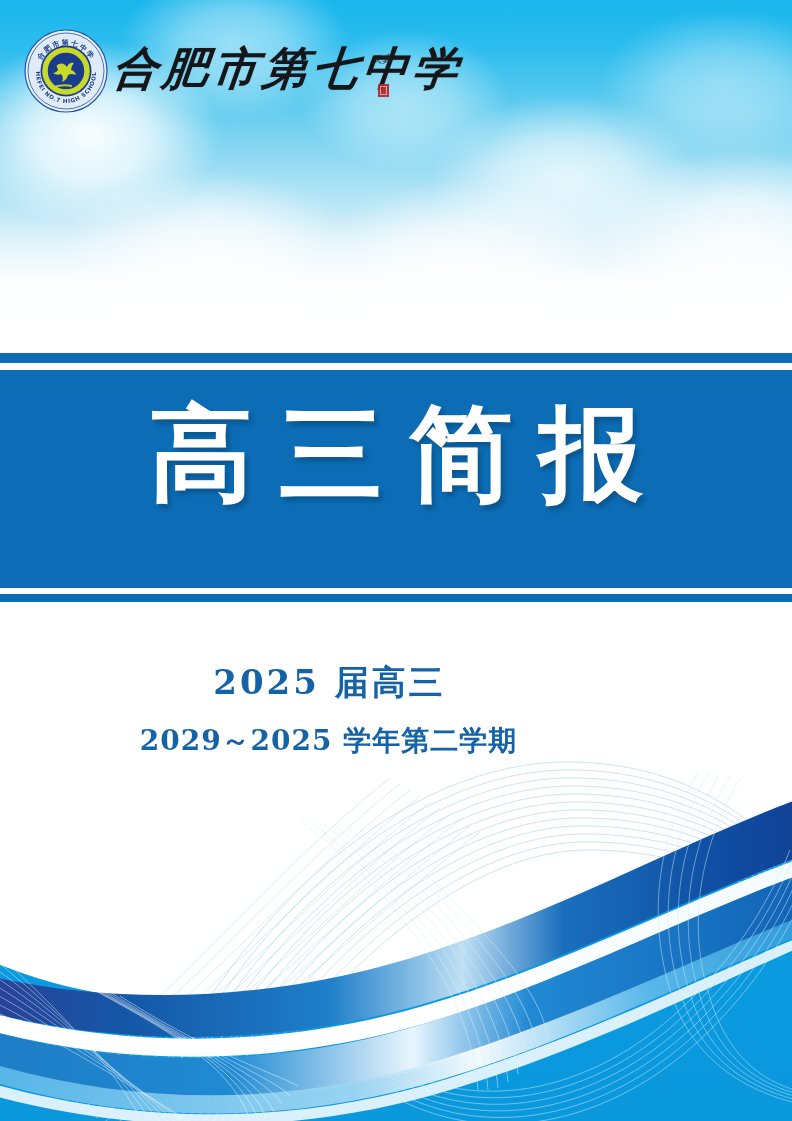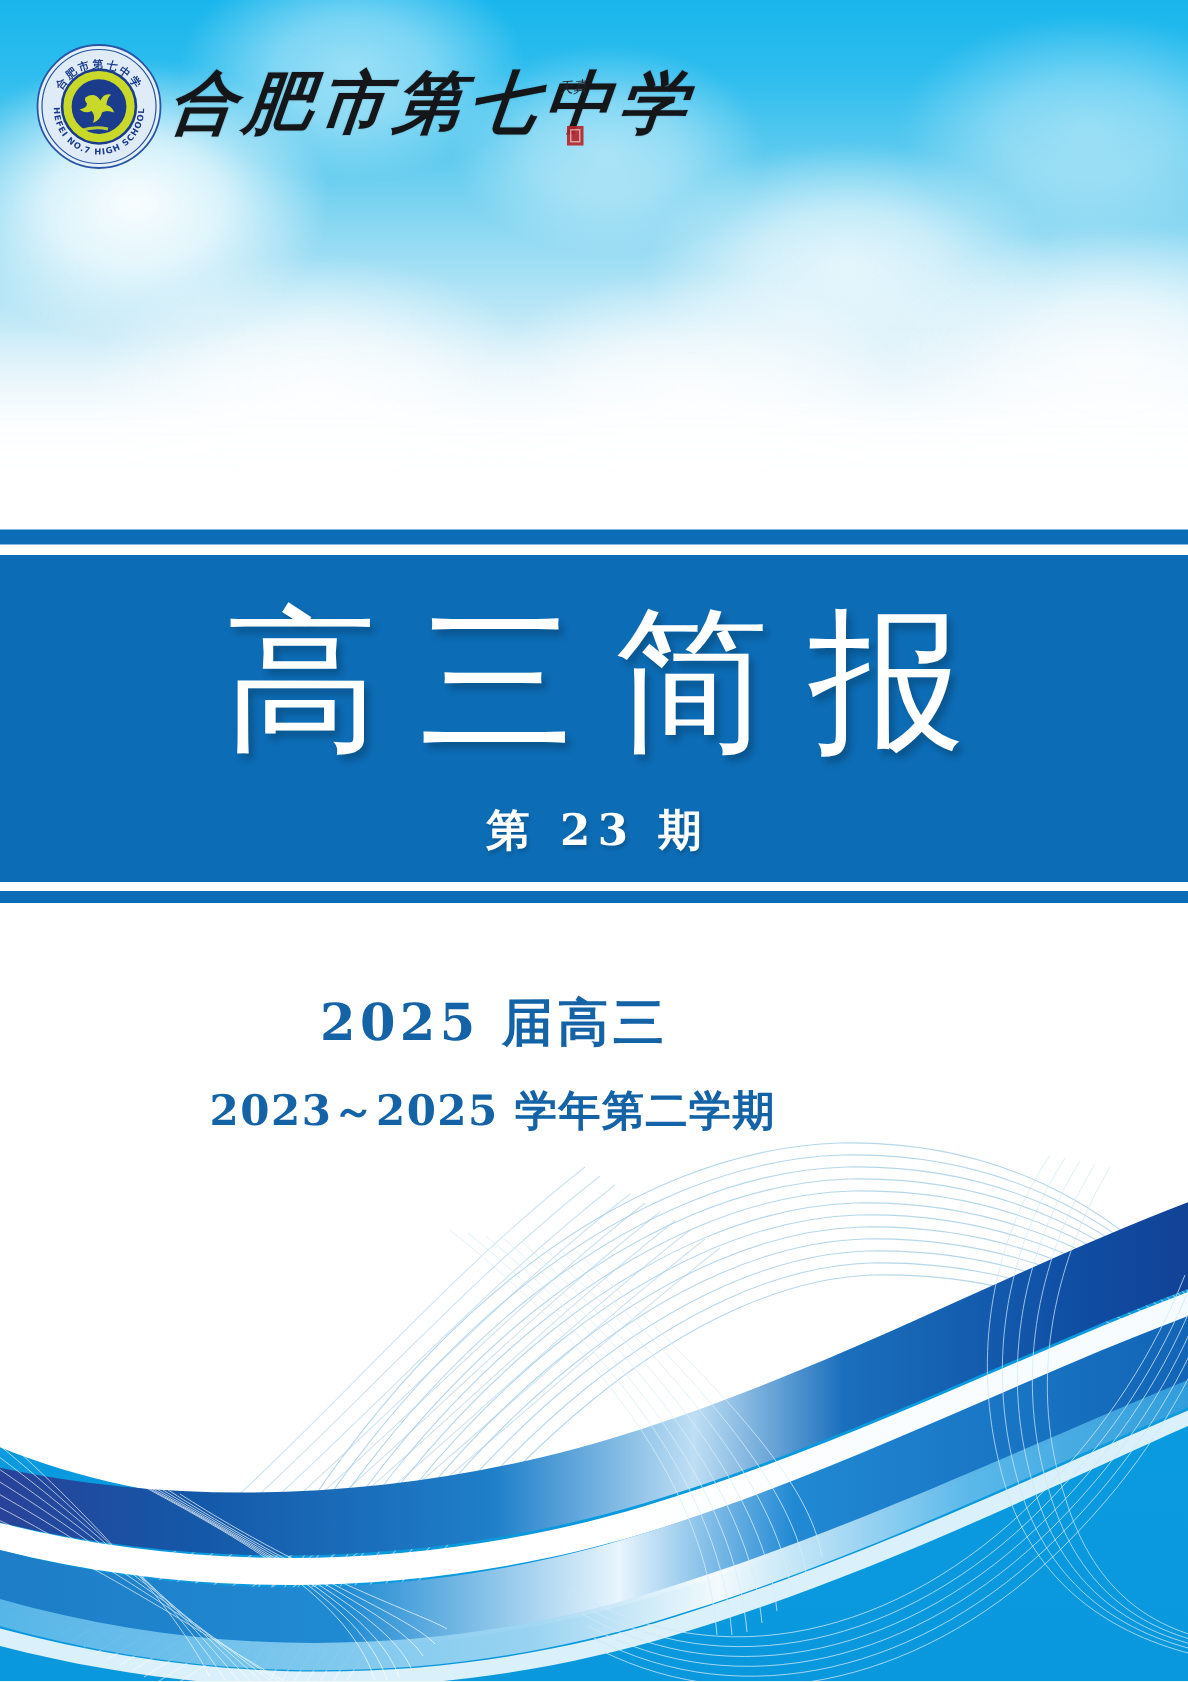--- a/index.html
+++ b/index.html
@@ -128,21 +128,21 @@
     width: 792px; height: 8px;
     background: #0c6cb5;
   }
   .banner-title {
     position: absolute;
     left: 0; top: 26px;
     width: 792px;
     text-align: center;
     font-family: "DejaVu Serif", "Liberation Serif", serif;
     font-size: 104px;
-    font-weight: 400;
+    font-weight: 700;
     color: #ffffff;
     letter-spacing: 26px;
     text-indent: 26px;
     line-height: 1.12;
     text-shadow: 3px 4px 5px rgba(0,0,0,0.22);
   }
   .banner-issue {
     position: absolute;
     left: 0; top: 164px;
     width: 792px;
@@ -242,28 +242,27 @@
 
   <div class="sig-block">
     <div class="sig-name">天真</div>
     <div class="seal"></div>
   </div>
 
   <div class="stripe-top"></div>
 
   <div class="banner">
     <div class="banner-title">高三简报</div>
-    <div class="banner-issue">第 23 期</div>
   </div>
 
   <div class="stripe-bot"></div>
 
   <div class="mid">
     <div class="mid-line1">2025 届高三</div>
-    <div class="mid-line2">2023～2025 学年第二学期</div>
+    <div class="mid-line2">2029～2025 学年第二学期</div>
   </div>
 
   <div class="wave-art">
     <svg width="792" height="361" viewBox="0 0 792 361">
       <defs>
         <linearGradient id="gDeep" x1="0" y1="0" x2="1" y2="0">
           <stop offset="0%" stop-color="#2b3f96"></stop>
           <stop offset="18%" stop-color="#1458a8"></stop>
           <stop offset="42%" stop-color="#1f7fc9"></stop>
           <stop offset="58%" stop-color="#bfdff4"></stop>

